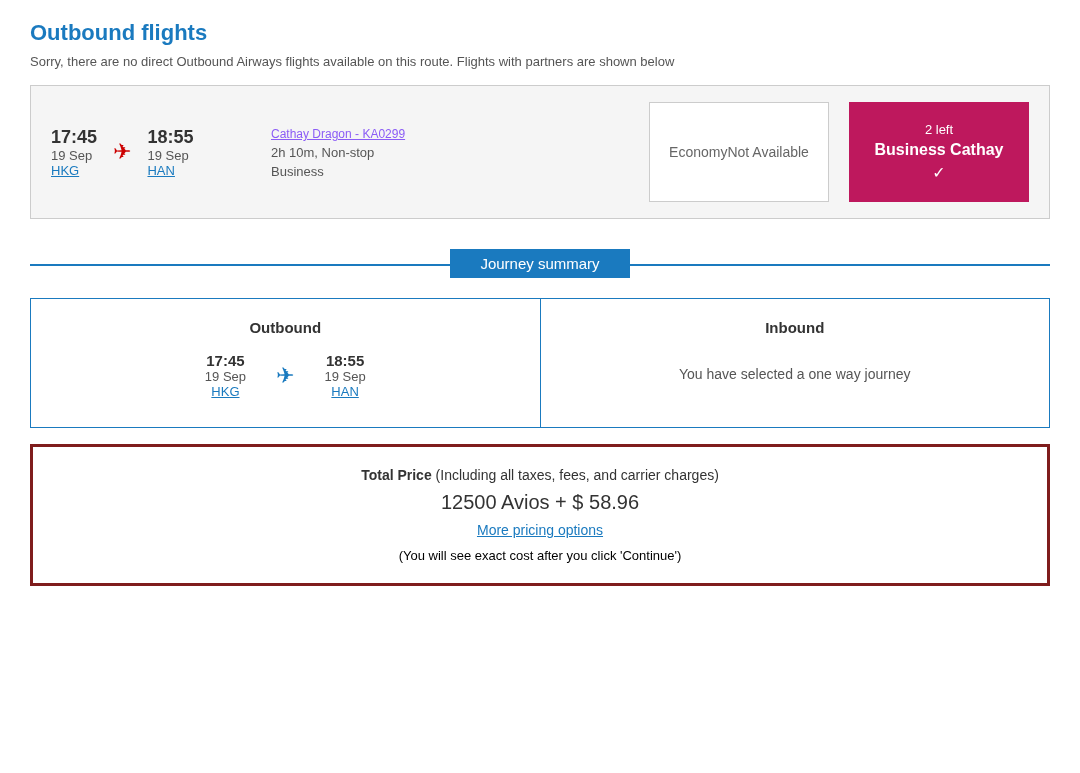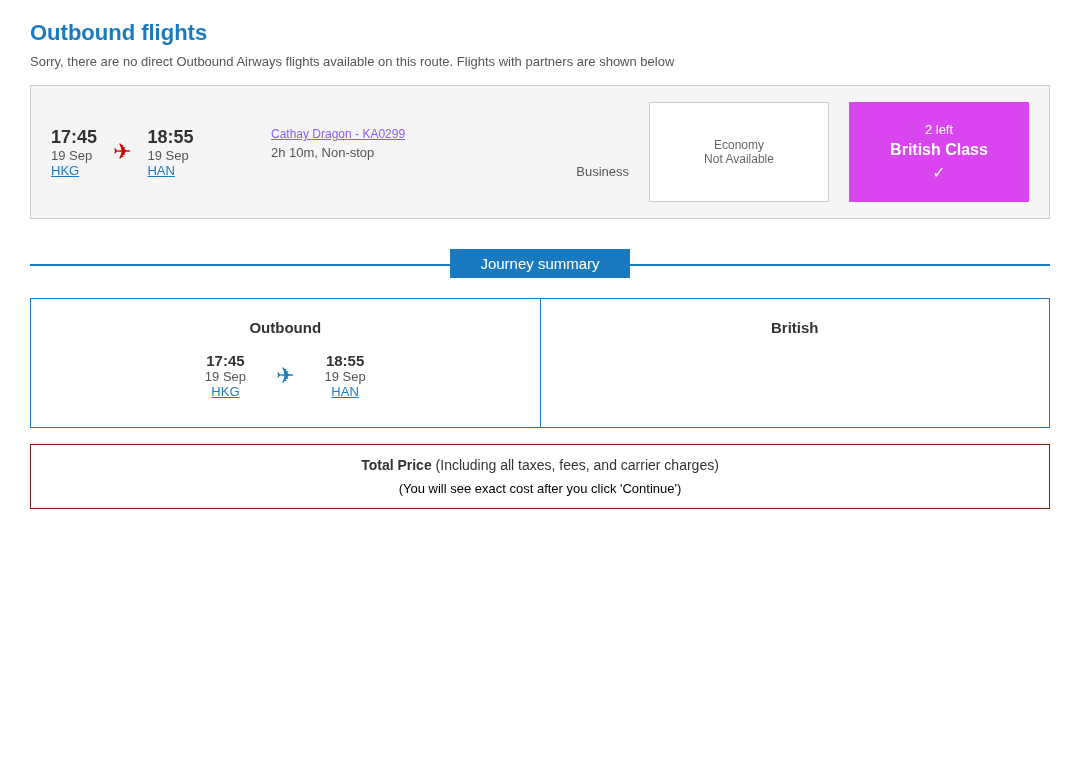--- a/index.html
+++ b/index.html
@@ -85,38 +85,37 @@
     .flight-info {
       color: #555;
       font-size: 13px;
       margin-top: 4px;
     }
 
     .cabin-class {
       font-size: 13px;
       color: #555;
       margin-top: 4px;
-      text-align: right;
     }
 
     .economy-box {
       border: 1px solid #ccc;
       background: #fff;
       min-width: 180px;
       height: 100px;
       display: flex;
-      flex-direction: column;
+      flex-direction: row;
       align-items: center;
       justify-content: center;
       color: #666;
-      font-size: 12px;
+      font-size: 14px;
     }
 
     .business-box {
-      background: #d946ef;
+      background: #be185d;
       min-width: 180px;
       height: 100px;
       display: flex;
       flex-direction: column;
       align-items: center;
       justify-content: center;
       color: #fff;
       cursor: pointer;
     }
 
@@ -223,22 +222,22 @@
 
     .one-way-text {
       text-align: center;
       color: #555;
       font-size: 14px;
       margin-top: 30px;
     }
 
     
     .price-box {
-      border: 1px solid #7f1d1d;
-      padding: 12px;
+      border: 3px solid #7f1d1d;
+      padding: 20px;
       text-align: center;
     }
 
     .total-price-label {
       font-size: 14px;
       margin-bottom: 8px;
     }
 
     .total-price-label strong {
       font-weight: bold;
@@ -299,21 +298,21 @@
     <div class="cabin-class">Business</div>
   </div>
 
   <div class="economy-box">
     <span>Economy</span>
     <span>Not Available</span>
   </div>
 
   <div class="business-box">
     <span class="business-left">2 left</span>
-    <span class="business-class-label">British Class</span>
+    <span class="business-class-label">Business Cathay</span>
     <span class="checkmark">✓</span>
   </div>
 </div>
 
 <div class="journey-summary-header">
   <span class="journey-summary-tab">Journey summary</span>
 </div>
 
 <div class="journey-grid">
 
@@ -330,22 +329,25 @@
 
       <div class="time-block-inner">
         <span class="journey-time">18:55</span>
         <span class="journey-date">19 Sep</span>
         <a class="journey-airport">HAN</a>
       </div>
     </div>
   </div>
 
   <div class="journey-col">
-    <div class="journey-col-title">British</div>
+    <div class="journey-col-title">Inbound</div>
+    <div class="one-way-text">You have selected a one way journey</div>
   </div>
 </div>
 
 <div class="price-box">
   <div class="total-price-label">
     <strong>Total Price</strong><span> (Including all taxes, fees, and carrier charges)</span>
   </div>
+  <div class="price-amount">12500 Avios + $ 58.96</div>
+  <a class="pricing-options-link">More pricing options</a>
   <div class="price-note">(You will see exact cost after you click 'Continue')</div>
 </div>
 
 </body></html>

